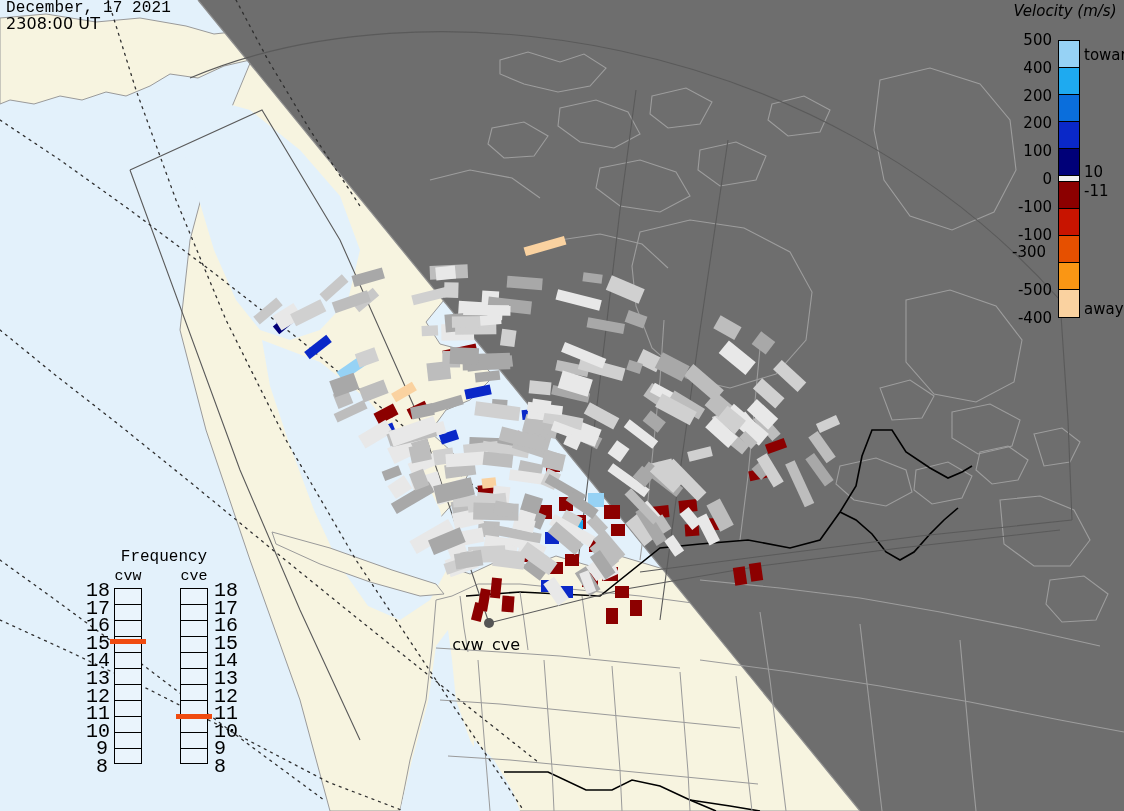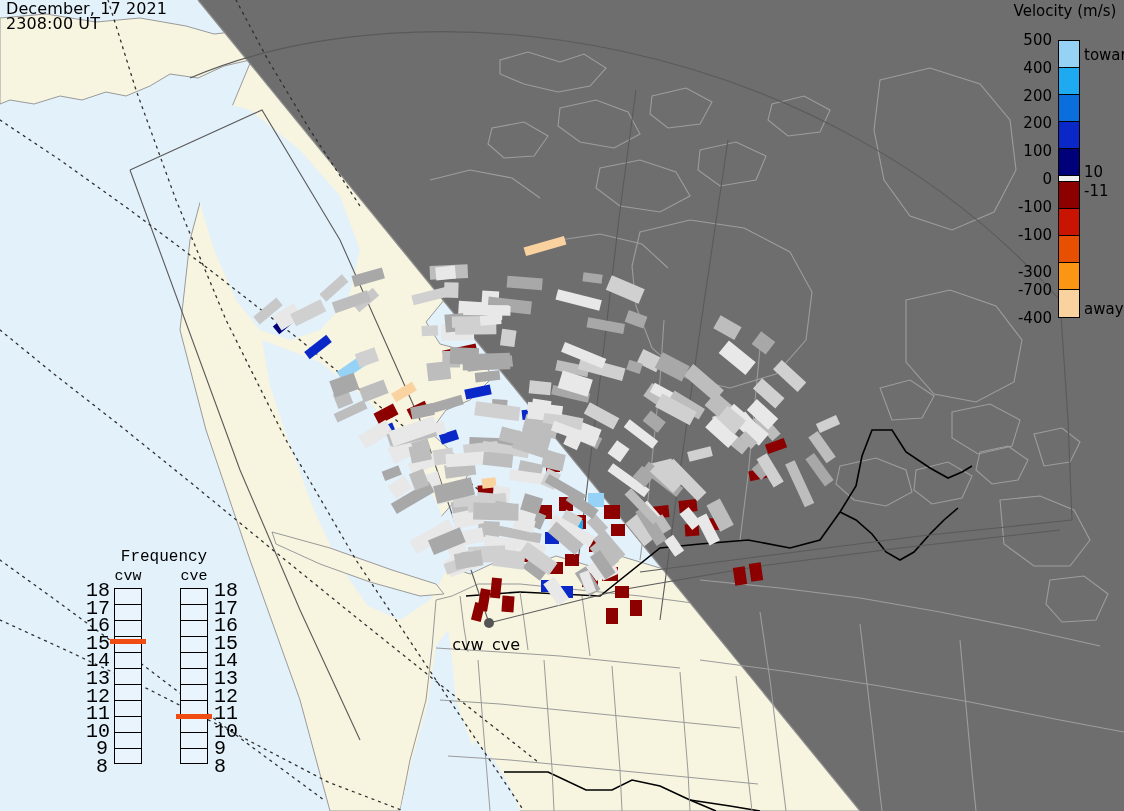--- a/index.html
+++ b/index.html
@@ -7,27 +7,27 @@
   body{width:1124px;height:811px;overflow:hidden;
        font-family:"DejaVu Sans","Liberation Sans",sans-serif;}
   #stage{position:relative;width:1124px;height:811px;overflow:hidden;background:#808080;}
 
   
   #mapsvg{position:absolute;left:0;top:0;width:1124px;height:811px;}
 
   
   .stamp{position:absolute;left:6px;color:#000;font-size:16px;line-height:15px;
          letter-spacing:.1px;white-space:nowrap;}
-  #stamp1{top:1px;}
+  #stamp1{top:1px;font-family:Liberation Mono, monospace;}
   #stamp2{top:16px;}
 
   
   #cbwrap{position:absolute;left:1006px;top:2px;width:120px;height:330px;}
   #cbtitle{position:absolute;left:0px;top:0px;width:118px;text-align:center;
-           font-size:15px;color:#000;white-space:nowrap;}
+           font-size:15px;color:#000;white-space:nowrap;font-style:italic;}
   #cbbar{position:absolute;left:52px;top:38px;width:22px;height:278px;
          border:1px solid #000;box-sizing:border-box;}
   .cbseg{width:100%;box-sizing:border-box;}
   .cbsep{border-bottom:1px solid #000;}
   .cbtick{position:absolute;right:74px;width:46px;text-align:right;
           font-size:15px;color:#000;white-space:nowrap;}
   .cbside{position:absolute;left:78px;font-size:15px;color:#000;white-space:nowrap;}
 
   
   #freqwrap{position:absolute;left:84px;top:548px;width:160px;height:245px;font-family:Liberation Mono, monospace;}
@@ -454,22 +454,22 @@
       </div>
     <div id="cbticks">
         <div class="cbtick" style="top: 29px;">500</div>
         <div class="cbtick" style="top: 56.8px;">400</div>
         <div class="cbtick" style="top: 84.6px;">200</div>
         <div class="cbtick" style="top: 112.4px;">200</div>
         <div class="cbtick" style="top: 140.2px;">100</div>
         <div class="cbtick" style="top: 168px;">0</div>
         <div class="cbtick" style="top: 195.8px;">-100</div>
         <div class="cbtick" style="top: 223.6px;">-100</div>
-        <div class="cbtick" style="top: 261px;">-300</div>
-        <div class="cbtick" style="top: 279.2px;">-700</div>
+        <div class="cbtick" style="top: 241px; text-align: center;">-300</div>
+        <div class="cbtick" style="top: 279.2px;">-500</div>
         <div class="cbtick" style="top: 307px;">-400</div>
       </div>
     <div class="cbside" id="cb-toward" style="top:44px;">toward</div>
     <div class="cbside" id="cb-pos10" style="top:161px;">10</div>
     <div class="cbside" id="cb-neg10" style="top:180px;">-11</div>
     <div class="cbside" id="cb-away" style="top:298px;">away</div>
   </div>
 
   <div id="freqwrap">
     <div id="freqtitle">Frequency</div>

